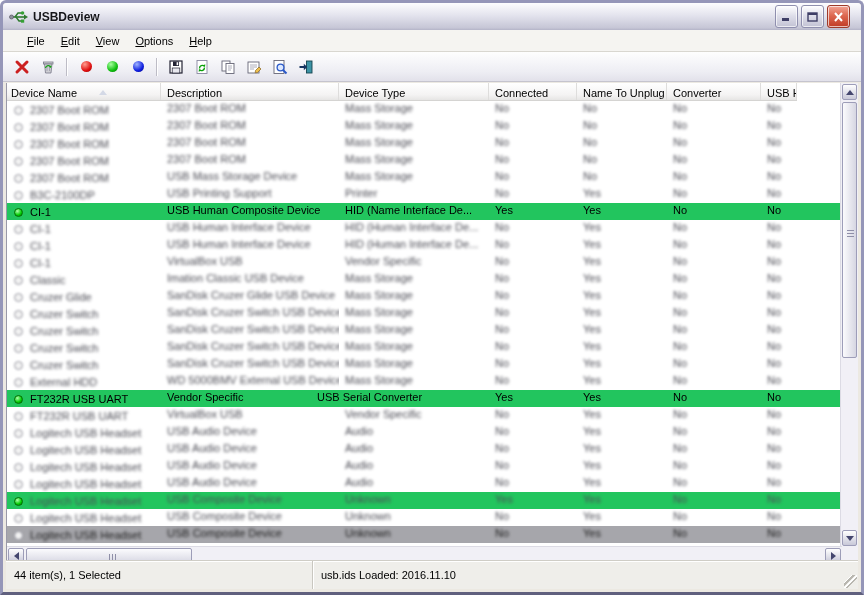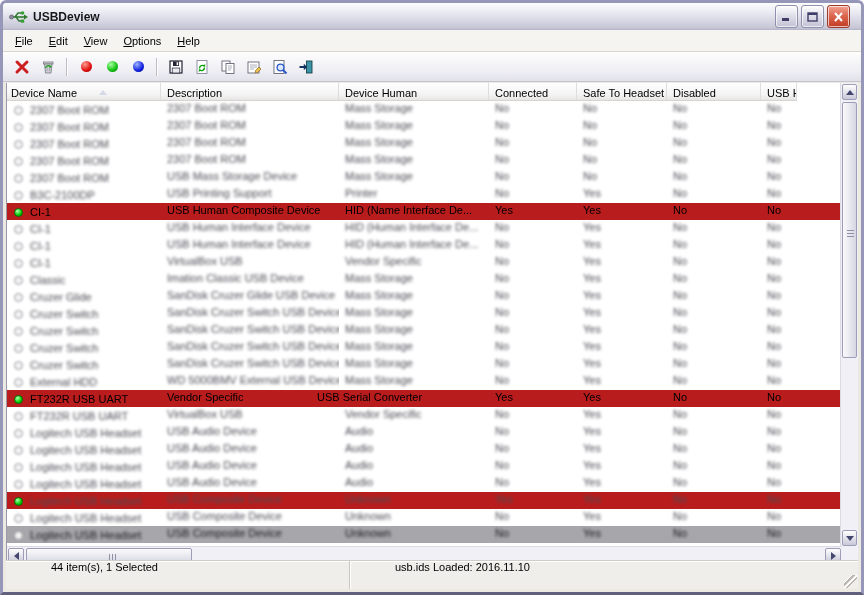--- a/index.html
+++ b/index.html
@@ -8,41 +8,41 @@
 
   
   .titlebar{height:27px;background:linear-gradient(#fdfdfe,#e4e4ee 45%,#c6c6d6 92%,#b4b4c8);display:flex;align-items:center;padding:0 11px 0 6px;border-radius:4px 4px 0 0;}
   .title-icon{width:20px;height:16px;margin-right:4px;flex:0 0 auto;}
   .title-text{font-weight:bold;font-size:12px;color:#15151a;flex:1 1 auto;text-shadow:0 1px 0 #ffffff88;}
   .winbtn{width:21px;height:21px;margin-left:3px;border:1px solid #8f8fae;border-radius:3px;display:flex;align-items:center;justify-content:center;box-shadow:inset 0 0 0 1px #ffffffaa;}
   .winbtn.min,.winbtn.max{background:linear-gradient(#ffffff,#dcdce8 50%,#c2c2d4);}
   .winbtn.close{background:linear-gradient(#f2a494,#dd6851 45%,#c03a24);border-color:#9e3a2a;}
 
   
-  .menubar{height:21px;background:#f5f4f1;border-bottom:1px solid #d9d7d0;display:flex;align-items:center;padding-left:4px;}
+  .menubar{height:21px;background:#f5f4f1;border-bottom:1px solid #d9d7d0;display:flex;align-items:center;padding-left:16px;}
   .menuitem{padding:2px 8px;cursor:default;}
   .menuitem u{text-decoration:underline;}
 
   
   .toolbar{height:29px;background:linear-gradient(#fefefe,#ededf3 70%,#e2e1ea);border-bottom:1px solid #c5c4ce;display:flex;align-items:center;padding-left:6px;}
   .tbtn{width:24px;height:24px;display:flex;align-items:center;justify-content:center;border:1px solid transparent;border-radius:2px;}
   .tsep{width:1px;height:18px;background:#bdbcc6;border-right:1px solid #fff;margin:0 5px;}
   .ball{width:11px;height:11px;border-radius:50%;}
   .ball.red{background:radial-gradient(circle at 35% 30%,#ff9d8f,#e01010 60%,#8e0000);}
   .ball.green{background:radial-gradient(circle at 35% 30%,#a8ffa0,#10c010 60%,#007000);}
   .ball.blue{background:radial-gradient(circle at 35% 30%,#9fb4ff,#1020e0 60%,#000080);}
 
   
   .listwrap{position:absolute;left:3px;top:80px;width:852px;height:482px;background:#fff;border-left:1px solid #9a99a8;box-sizing:border-box;overflow:hidden;}
   .header{display:flex;height:17px;width:790px;background:linear-gradient(#ffffff,#f4f3f3 70%,#e6e5e4);border-bottom:1px solid #d5d4d2;text-align:center;}
   .hcell{box-sizing:border-box;padding:2px 0 0 6px;border-right:1px solid #dedddc;white-space:nowrap;overflow:hidden;display:flex;align-items:center;height:17px;}
   .sortarrow{width:0;height:0;border-left:4px solid transparent;border-right:4px solid transparent;border-bottom:5px solid #d4d9e6;margin-left:22px;}
   .rows{width:834px;}
   .row{display:flex;height:17px;background:#fff;}
-  .row.green{background:#b91c1c;justify-content:space-between;}
+  .row.green{background:#22c55e;justify-content:space-between;}
   .row.selected{background:#a6a6ab;}
   .row.partial{height:5px;overflow:hidden;}
   .cell{box-sizing:border-box;padding:1px 0 0 6px;white-space:nowrap;overflow:hidden;height:17px;}
   .c1{width:154px;display:flex;align-items:center;padding-left:4px;}
   .c2{width:178px;}
   .c3{width:150px;}
   .c4{width:88px;}
   .c5{width:90px;}
   .c6{width:94px;}
   .c7{flex:1;}
@@ -62,21 +62,21 @@
   .gripv{position:absolute;left:4px;top:50%;width:7px;height:8px;background:repeating-linear-gradient(#8f8fa8 0 1px,transparent 1px 3px);}
   .griph{position:absolute;top:5px;left:50%;width:8px;height:7px;background:repeating-linear-gradient(90deg,#8f8fa8 0 1px,transparent 1px 3px);}
   .tri{width:0;height:0;}
   .tri.up{border-left:4px solid transparent;border-right:4px solid transparent;border-bottom:5px solid #44466e;}
   .tri.down{border-left:4px solid transparent;border-right:4px solid transparent;border-top:5px solid #44466e;}
   .tri.left{border-top:4px solid transparent;border-bottom:4px solid transparent;border-right:5px solid #44466e;}
   .tri.right{border-top:4px solid transparent;border-bottom:4px solid transparent;border-left:5px solid #44466e;}
 
   
   .statusbar{position:absolute;left:3px;right:3px;bottom:3px;height:28px;background:#efeeea;border-top:1px solid #cfcdc6;box-shadow:inset 0 1px 0 #ffffff;display:flex;align-items:stretch;}
-  .spanel{display:flex;align-items:flex-start;padding:0 8px;box-sizing:border-box;border-right:1px solid #c9c7c0;box-shadow:1px 0 0 #ffffff;margin-left:37px;}
+  .spanel{display:flex;align-items:center;padding:0 8px;box-sizing:border-box;border-right:1px solid #c9c7c0;box-shadow:1px 0 0 #ffffff;}
   .sp1{width:307px;}
   .sp2{width:242px;justify-content:center;color:#2121ce;font-weight:bold;}
   .sp3{flex:1;}
   .grip{position:absolute;right:1px;bottom:1px;width:13px;height:13px;background:
     linear-gradient(135deg,transparent 0 5px,#fff 5px 6px,#b9b7b0 6px 8px,transparent 8px 9px,#fff 9px 10px,#b9b7b0 10px 12px,transparent 12px);}
 </style>
 </head>
 <body>
 
 <div class="window">
@@ -194,30 +194,30 @@
   <div class="listwrap">
     <div class="header">
       <div class="hcell c1">
         <span>Device Name</span>
         <span class="sortarrow"></span>
       </div>
       <div class="hcell c2">
           <span>Description</span>
         </div>
       <div class="hcell c3">
-          <span>Device Human</span>
+          <span>Device Type</span>
         </div>
       <div class="hcell c4">
           <span>Connected</span>
         </div>
       <div class="hcell c5">
-          <span>Safe To Headset</span>
+          <span>Name To Unplug</span>
         </div>
       <div class="hcell c6">
-          <span>Disabled</span>
+          <span>Converter</span>
         </div>
       <div class="hcell c7">
           <span>USB Hub</span>
         </div>
     </div>
     <div class="rows">
         <div class="row blurred">
           <div class="cell c1">
             <span class="dot gray"></span>
             <span class="txt">2307 Boot ROM</span>

